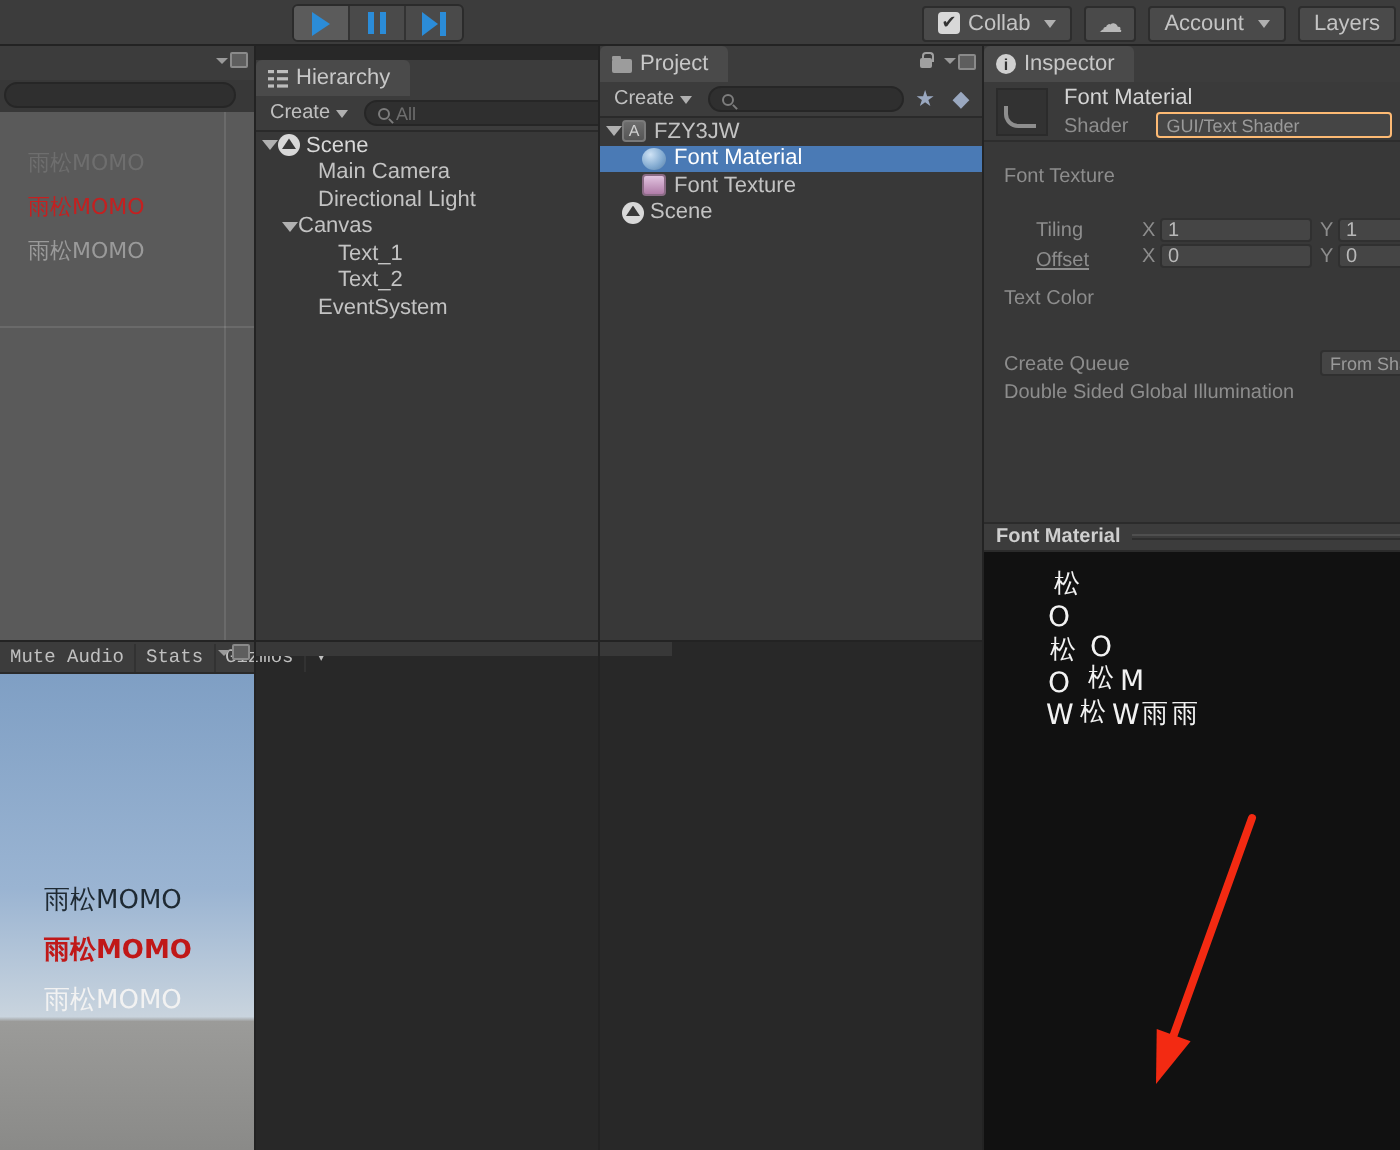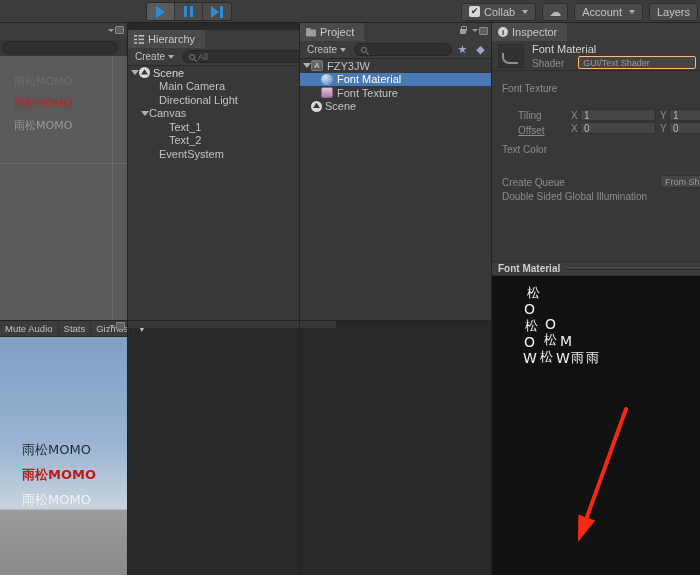--- a/index.html
+++ b/index.html
@@ -207,21 +207,21 @@
   }
   .sv-grid-v { position:absolute; top:0; bottom:0; width:1px; background:rgba(255,255,255,0.10); }
   .sv-grid-h { position:absolute; left:0; right:0; height:1px; background:rgba(255,255,255,0.10); }
   .sv-text { position:absolute; font-size:11px; font-family:"DejaVu Sans", sans-serif; white-space:nowrap; }
 
   
   #gameview { left:0; top:321px; width:128px; height:254px; }
   .gv-bar {
     position:absolute; left:0; top:0; width:100%; height:16px;
     background:#3c3c3c; border-bottom:1px solid #2a2a2a;
-    display:flex; align-items:center;
+    display:flex; align-items:center;font-family:Liberation Mono, monospace;
   }
   .gv-btn {
     height:14px; padding:0 5px; display:flex; align-items:center;
     font-size:9.5px; color:#c0c0c0; border-right:1px solid #323232;
     white-space:nowrap;
   }
   .gv-menu { position:absolute; right:3px; top:1px; }
   .gv-canvas {
     position:absolute; left:0; top:16px; right:0; bottom:0;
     background:linear-gradient(#7f9fc4 0%, #9ab4d2 45%, #c9d4de 72%, #9b9b99 73%, #8a8a88 100%);

